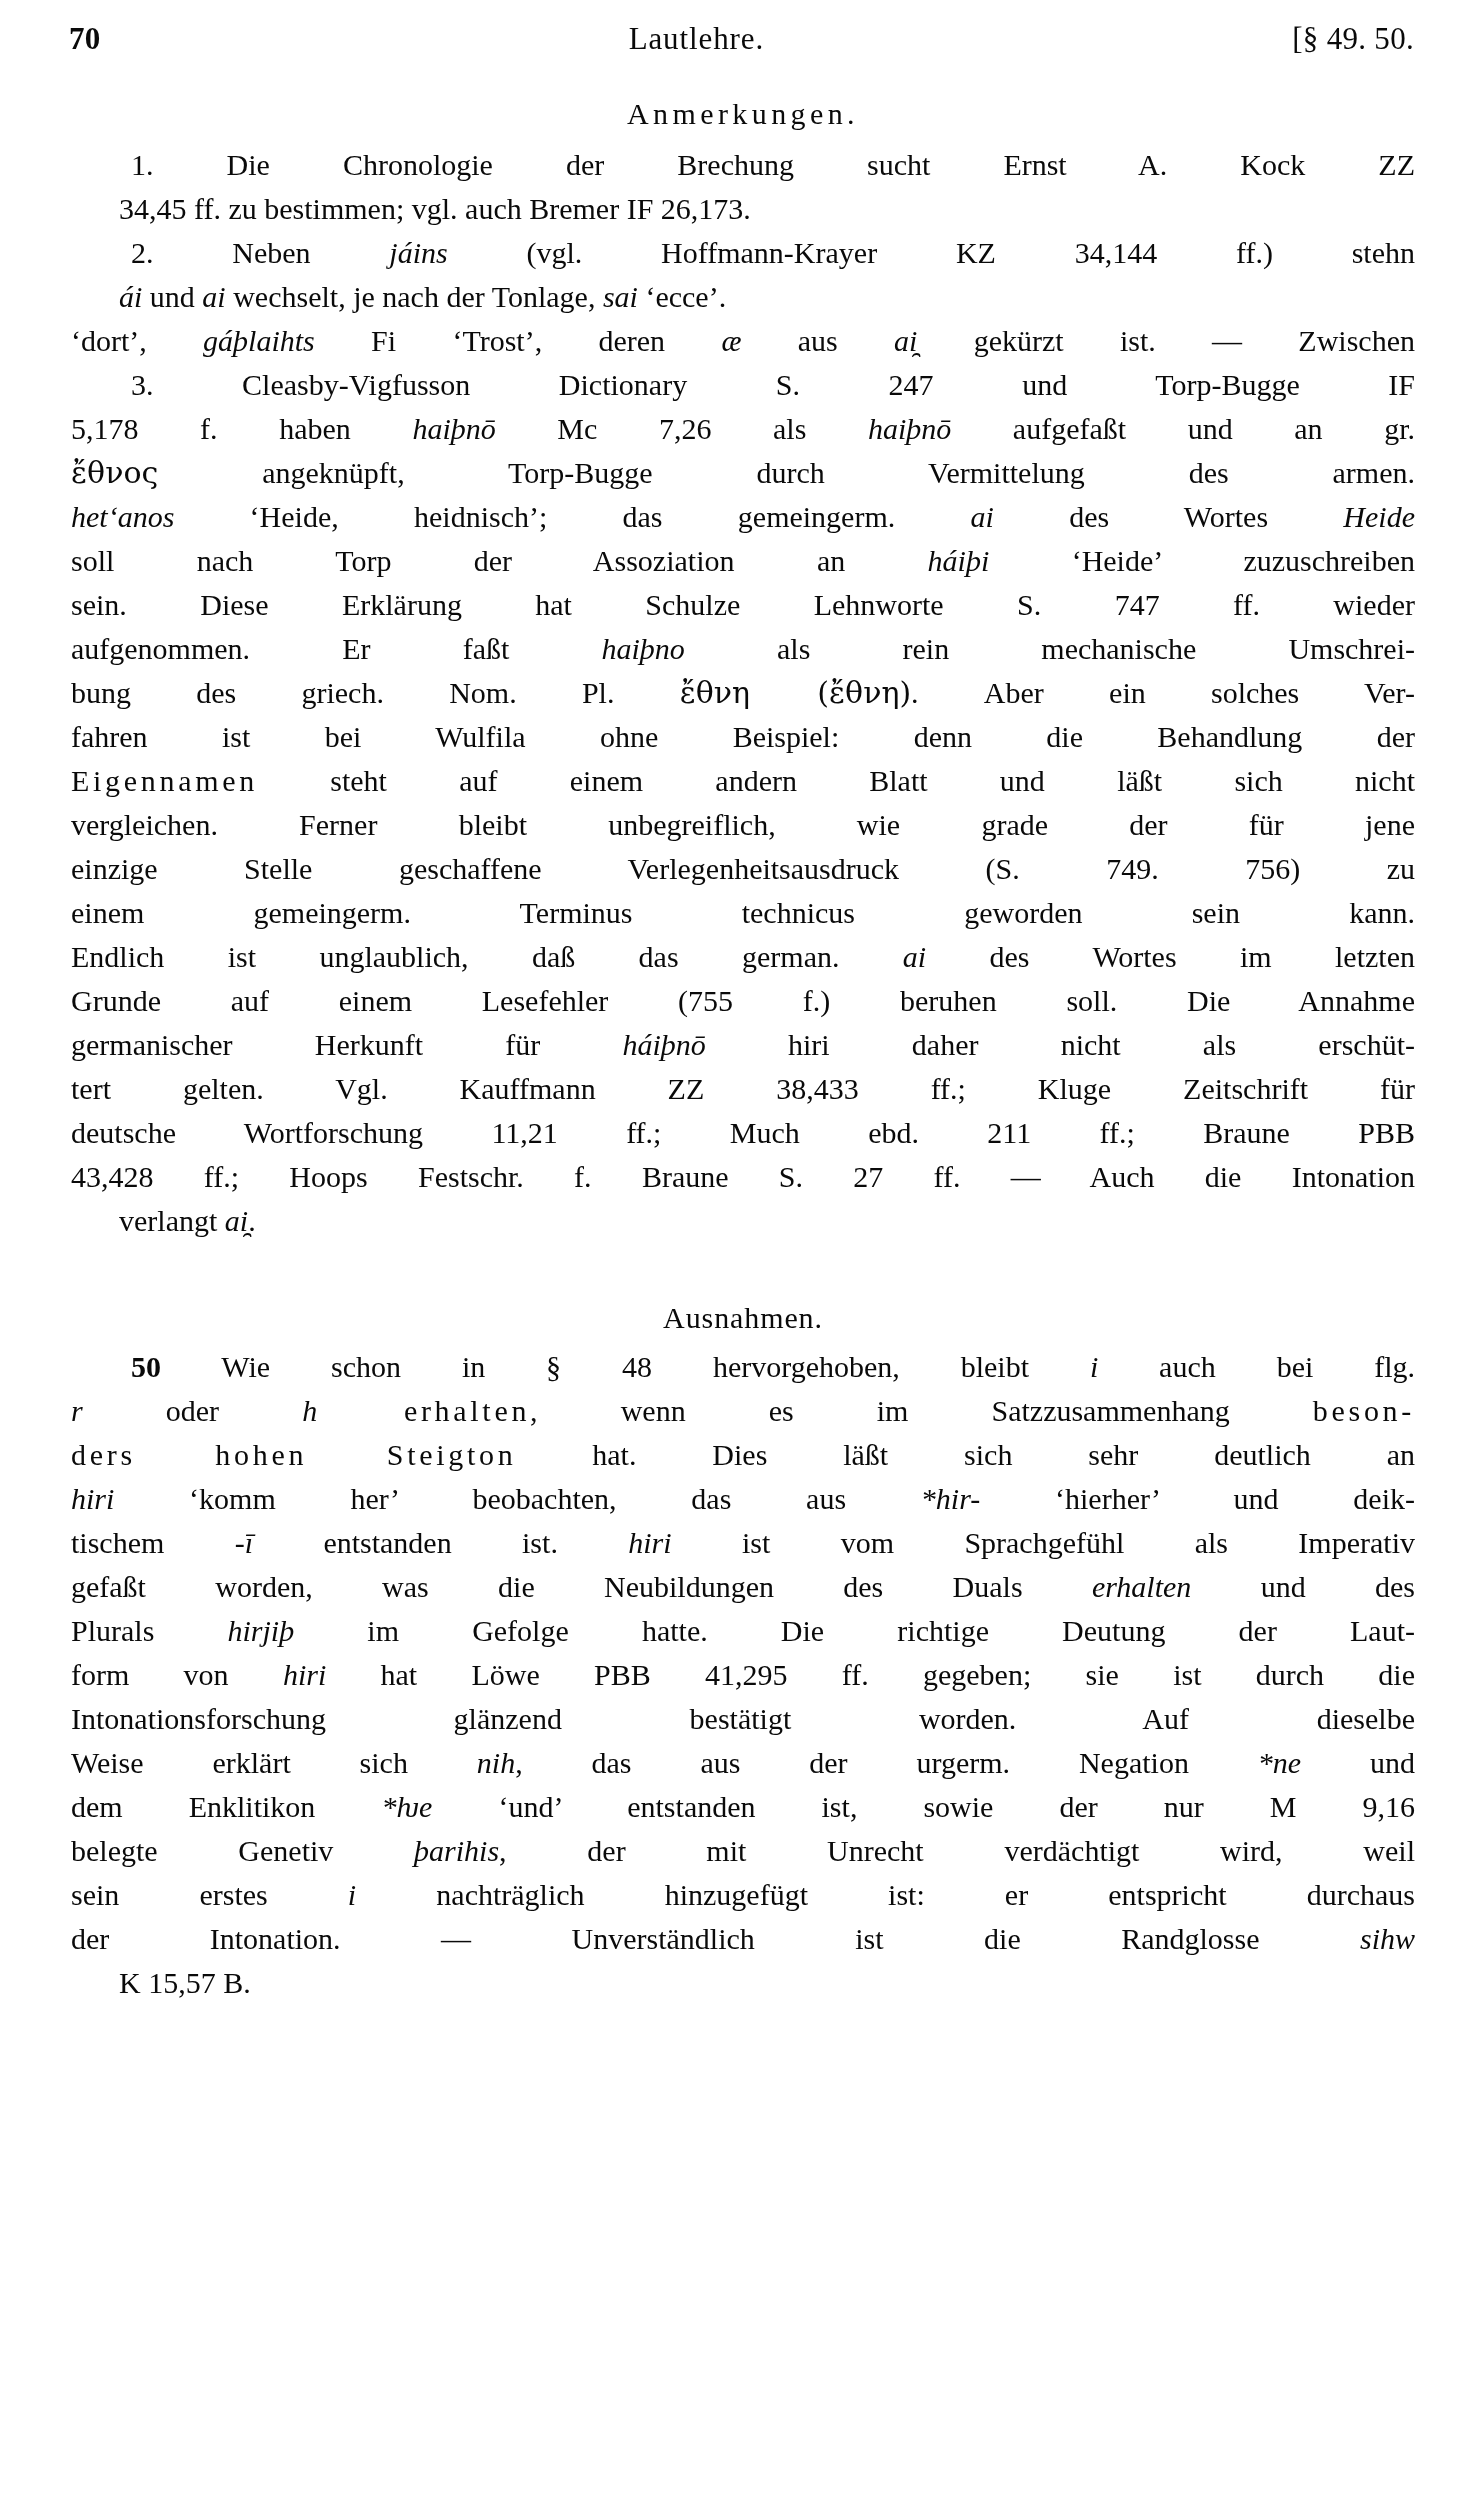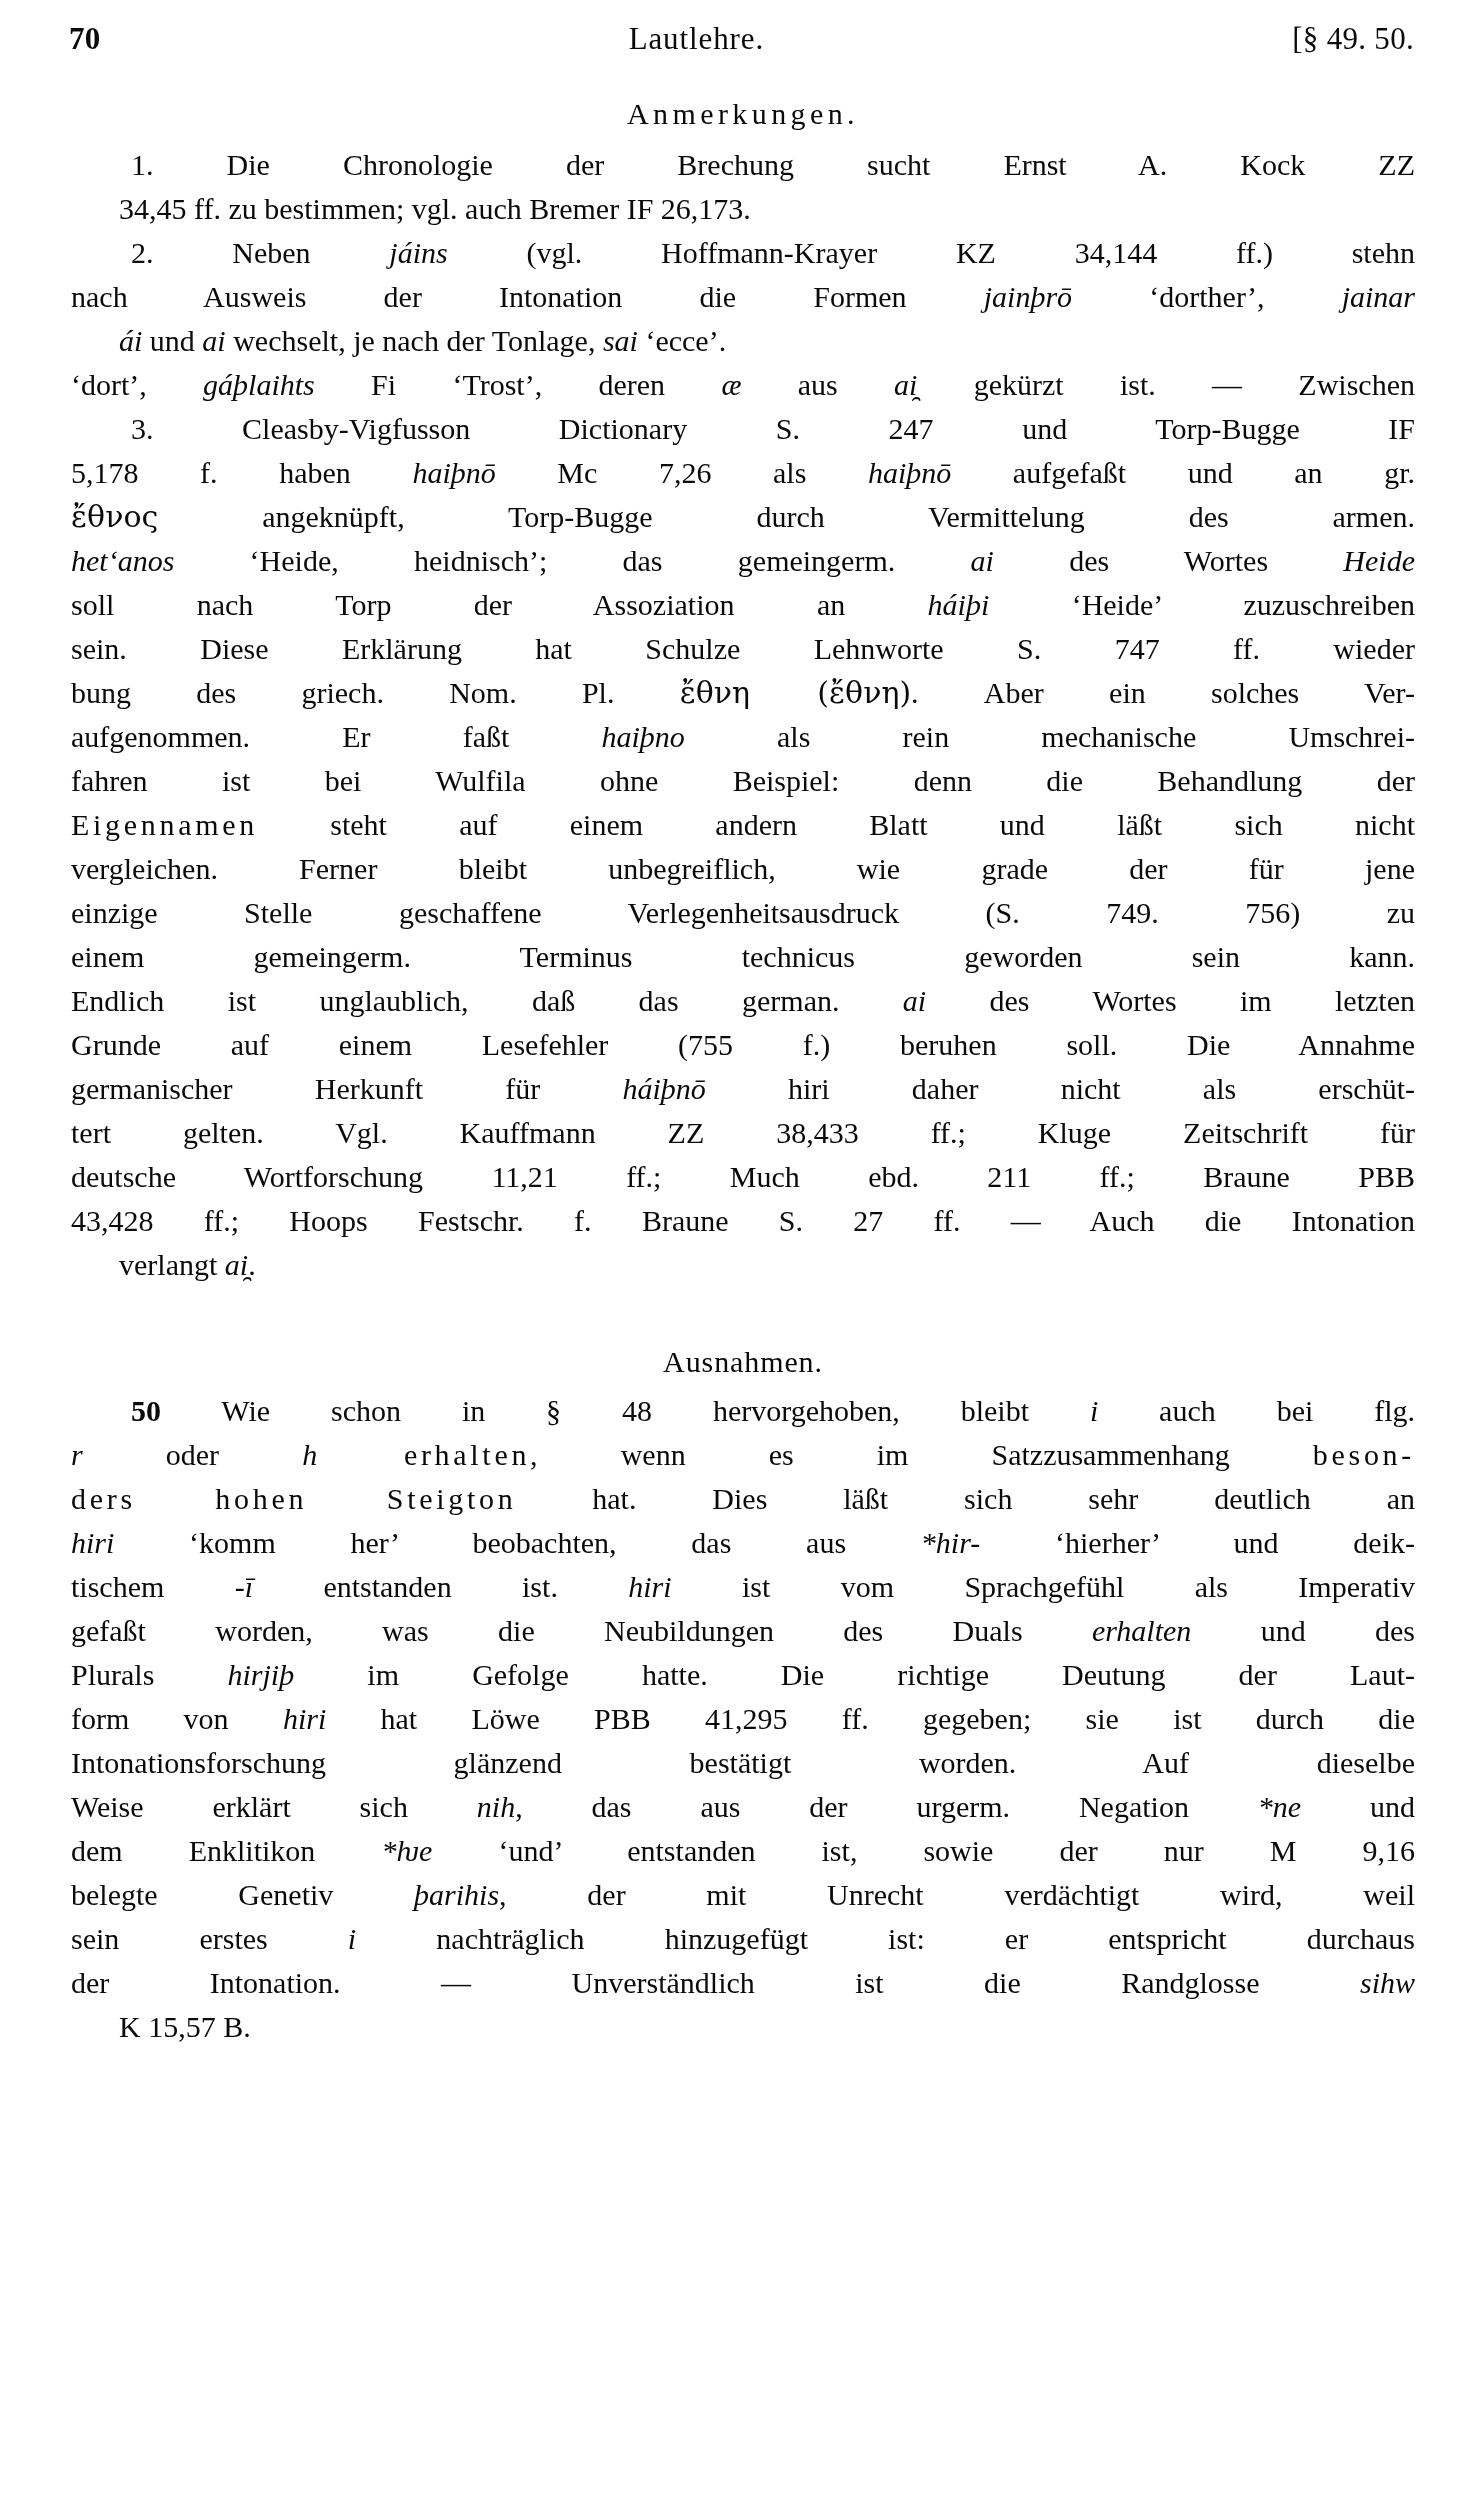--- a/index.html
+++ b/index.html
@@ -101,32 +101,31 @@
   </div>
 
   <div class="body-block">
 
     <div class="heading h-anm">Anmerkungen.</div>
 
     <div class="ln"><span class="pindent"></span><span>1. Die Chronologie der Brechung sucht Ernst A. Kock ZZ</span></div>
     <div class="ln last"><span>34,45 ff. zu bestimmen; vgl. auch Bremer IF 26,173.</span></div>
 
     <div class="ln"><span class="pindent"></span><span>2. Neben </span><i>jáins</i><span> (vgl. Hoffmann-Krayer KZ 34,144 ff.) stehn</span></div>
-    <div class="ln"><span>nach Ausweis der Intonation die Formen </span><i>jainþrō</i><span> ‘dorther’, </span><i>jainar</i></div>
     <div class="ln last"><i>ái</i><span> und </span><i>ai</i><span> wechselt, je nach der Tonlage, </span><i>sai</i><span> ‘ecce’.</span></div>
     <div class="ln"><span>‘dort’, </span><i>gáþlaihts</i><span> Fi ‘Trost’, deren </span><i>æ</i><span> aus </span><i>ai̯</i><span> gekürzt ist. — Zwischen</span></div>
 
     <div class="ln"><span class="pindent"></span><span>3. Cleasby-Vigfusson Dictionary S. 247 und Torp-Bugge IF</span></div>
     <div class="ln"><span>5,178 f. haben </span><i>haiþnō</i><span> Mc 7,26 als </span><i>haiþnō</i><span> aufgefaßt und an gr.</span></div>
     <div class="ln"><span class="gr">ἔθνος</span><span> angeknüpft, Torp-Bugge durch Vermittelung des armen.</span></div>
     <div class="ln"><i>hetʻanos</i><span> ‘Heide, heidnisch’; das gemeingerm. </span><i>ai</i><span> des Wortes </span><i>Heide</i></div>
     <div class="ln"><span>soll nach Torp der Assoziation an </span><i>háiþi</i><span> ‘Heide’ zuzuschreiben</span></div>
     <div class="ln"><span>sein. Diese Erklärung hat Schulze Lehnworte S. 747 ff. wieder</span></div>
+    <div class="ln"><span>aufgenommen. Er faßt </span><i>haiþno</i><span> als rein mechanische Umschrei-</span></div>
     <div class="ln"><span>bung des griech. Nom. Pl. </span><span class="gr">ἔθνη (ἔθνη)</span><span>. Aber ein solches Ver-</span></div>
-    <div class="ln"><span>aufgenommen. Er faßt </span><i>haiþno</i><span> als rein mechanische Umschrei-</span></div>
     <div class="ln"><span>fahren ist bei Wulfila ohne Beispiel: denn die Behandlung der</span></div>
     <div class="ln"><span class="sp">Eigennamen</span><span> steht auf einem andern Blatt und läßt sich nicht</span></div>
     <div class="ln"><span>vergleichen. Ferner bleibt unbegreiflich, wie grade der für jene</span></div>
     <div class="ln"><span>einzige Stelle geschaffene Verlegenheitsausdruck (S. 749. 756) zu</span></div>
     <div class="ln"><span>einem gemeingerm. Terminus technicus geworden sein kann.</span></div>
     <div class="ln"><span>Endlich ist unglaublich, daß das german. </span><i>ai</i><span> des Wortes im letzten</span></div>
     <div class="ln"><span>Grunde auf einem Lesefehler (755 f.) beruhen soll. Die Annahme</span></div>
     <div class="ln"><span>germanischer Herkunft für </span><i>háiþnō</i><span> hiri daher nicht als erschüt-</span></div>
     <div class="ln"><span>tert gelten. Vgl. Kauffmann ZZ 38,433 ff.; Kluge Zeitschrift für</span></div>
     <div class="ln"><span>deutsche Wortforschung 11,21 ff.; Much ebd. 211 ff.; Braune PBB</span></div>

